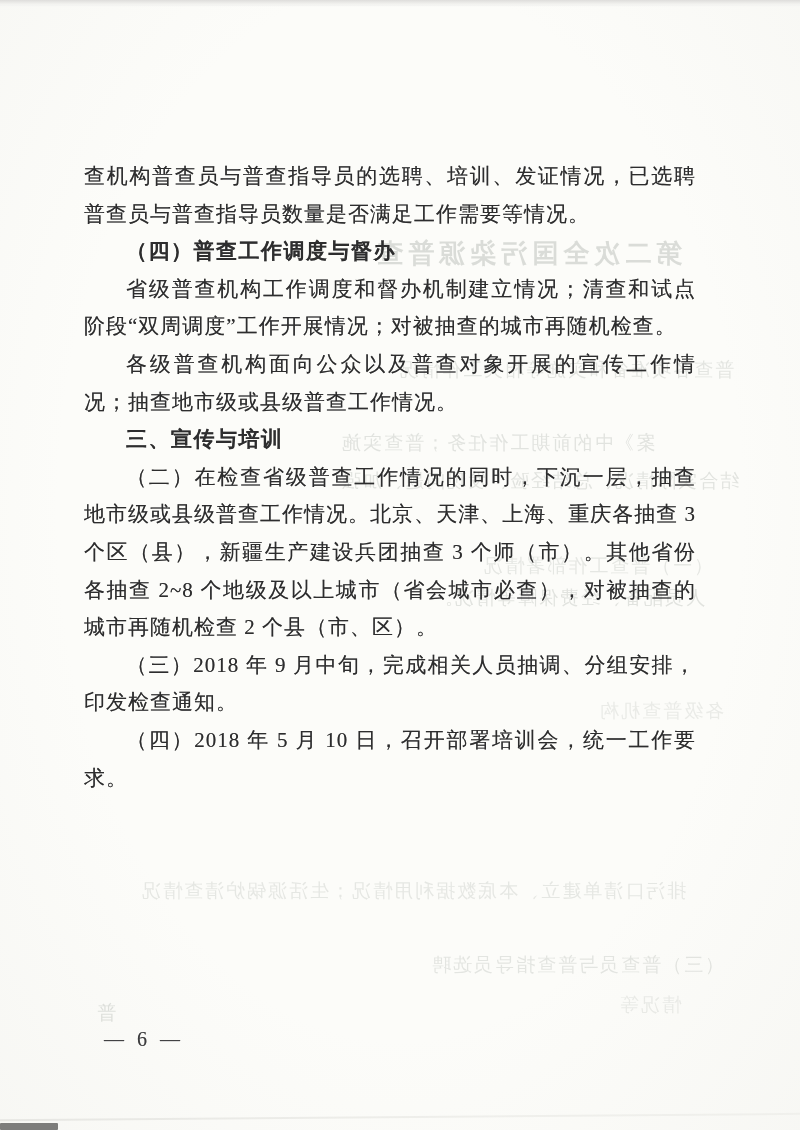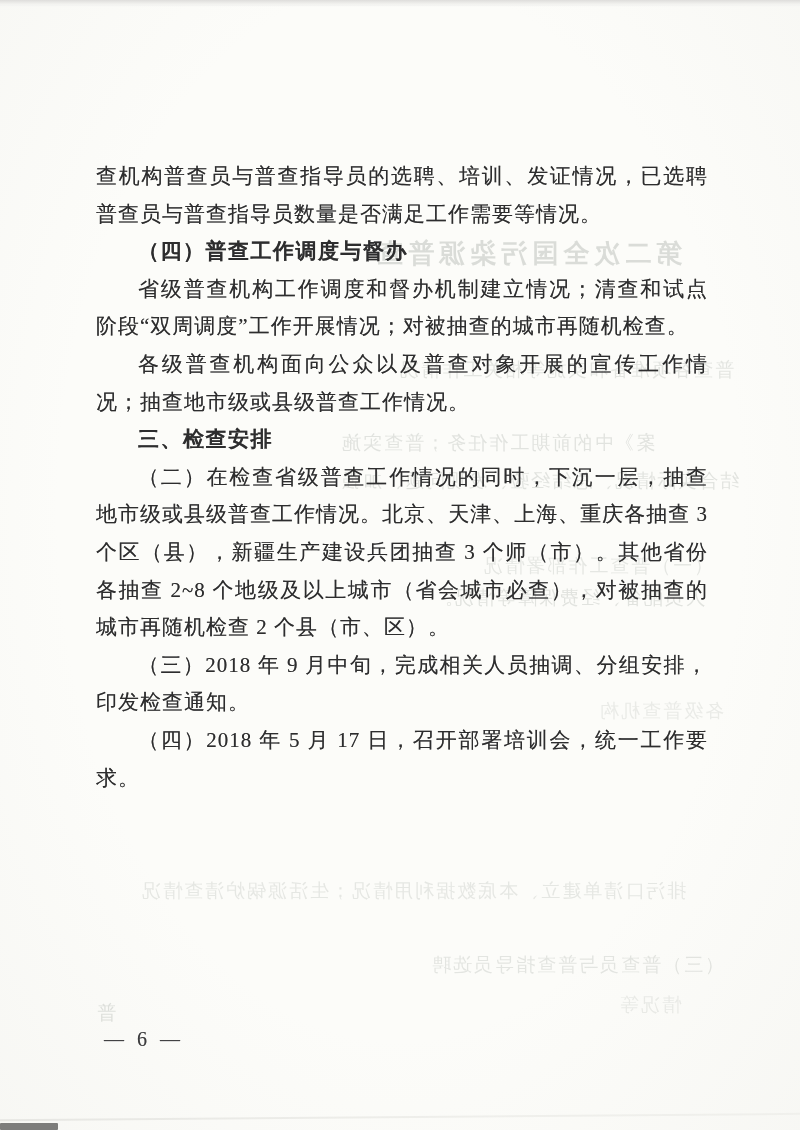--- a/index.html
+++ b/index.html
@@ -25,21 +25,21 @@
     position:absolute;left:-5px;top:1116px;width:810px;height:2px;
     background:linear-gradient(90deg,#e2e2de,#ececE8 60%,#eeeeea);
     transform:rotate(-0.45deg);opacity:.8;
   }
   .corner-mark{
     position:absolute;left:0;top:1123px;width:58px;height:7px;
     background:#7d7d7b;border-radius:1px;
   }
   
   .textcol{
-    position:absolute;left:96px;top:158px;width:612px;
+    position:absolute;left:84px;top:158px;width:612px;
     font-size:21px;line-height:37.6px;letter-spacing:1px;
     color:#2d2d2e;
     text-align:justify;text-justify:inter-character;
     text-shadow:0 0 0.6px rgba(45,45,48,0.55);
   }
   .textcol p{margin:0;text-indent:2em;}
   .textcol p.cont{text-indent:0;}
   .textcol p.hd{font-weight:bold;letter-spacing:1.5px;}
   .pagenum{
     position:absolute;left:104px;top:1028px;
@@ -81,22 +81,22 @@
 <div class="bleed b-7">排污口清单建立、本底数据利用情况；生活源锅炉清查情况</div>
 <div class="bleed b-8">（三）普查员与普查指导员选聘</div>
 <div class="bleed b-9">情况等</div>
 <div class="bleed b-10">普</div>
 
 <div class="textcol">
   <p class="cont">查机构普查员与普查指导员的选聘、培训、发证情况，已选聘普查员与普查指导员数量是否满足工作需要等情况。</p>
   <p class="hd">（四）普查工作调度与督办</p>
   <p>省级普查机构工作调度和督办机制建立情况；清查和试点阶段“双周调度”工作开展情况；对被抽查的城市再随机检查。</p>
   <p>各级普查机构面向公众以及普查对象开展的宣传工作情况；抽查地市级或县级普查工作情况。</p>
-  <p class="hd">三、检查安排</p>
+  <p class="hd">三、宣传与培训</p>
   <p>（二）在检查省级普查工作情况的同时，下沉一层，抽查地市级或县级普查工作情况。北京、天津、上海、重庆各抽查 3 个区（县），新疆生产建设兵团抽查 3 个师（市）。其他省份各抽查 2~8 个地级及以上城市（省会城市必查），对被抽查的城市再随机检查 2 个县（市、区）。</p>
   <p>（三）2018 年 9 月中旬，完成相关人员抽调、分组安排，印发检查通知。</p>
-  <p>（四）2018 年 5 月 17 日，召开部署培训会，统一工作要求。</p>
+  <p>（四）2018 年 5 月 10 日，召开部署培训会，统一工作要求。</p>
 </div>
 
 <div class="pagenum">— 6 —</div>
 
 <div class="bottom-edge"></div>
 <div class="corner-mark"></div>
 
 </body></html>

